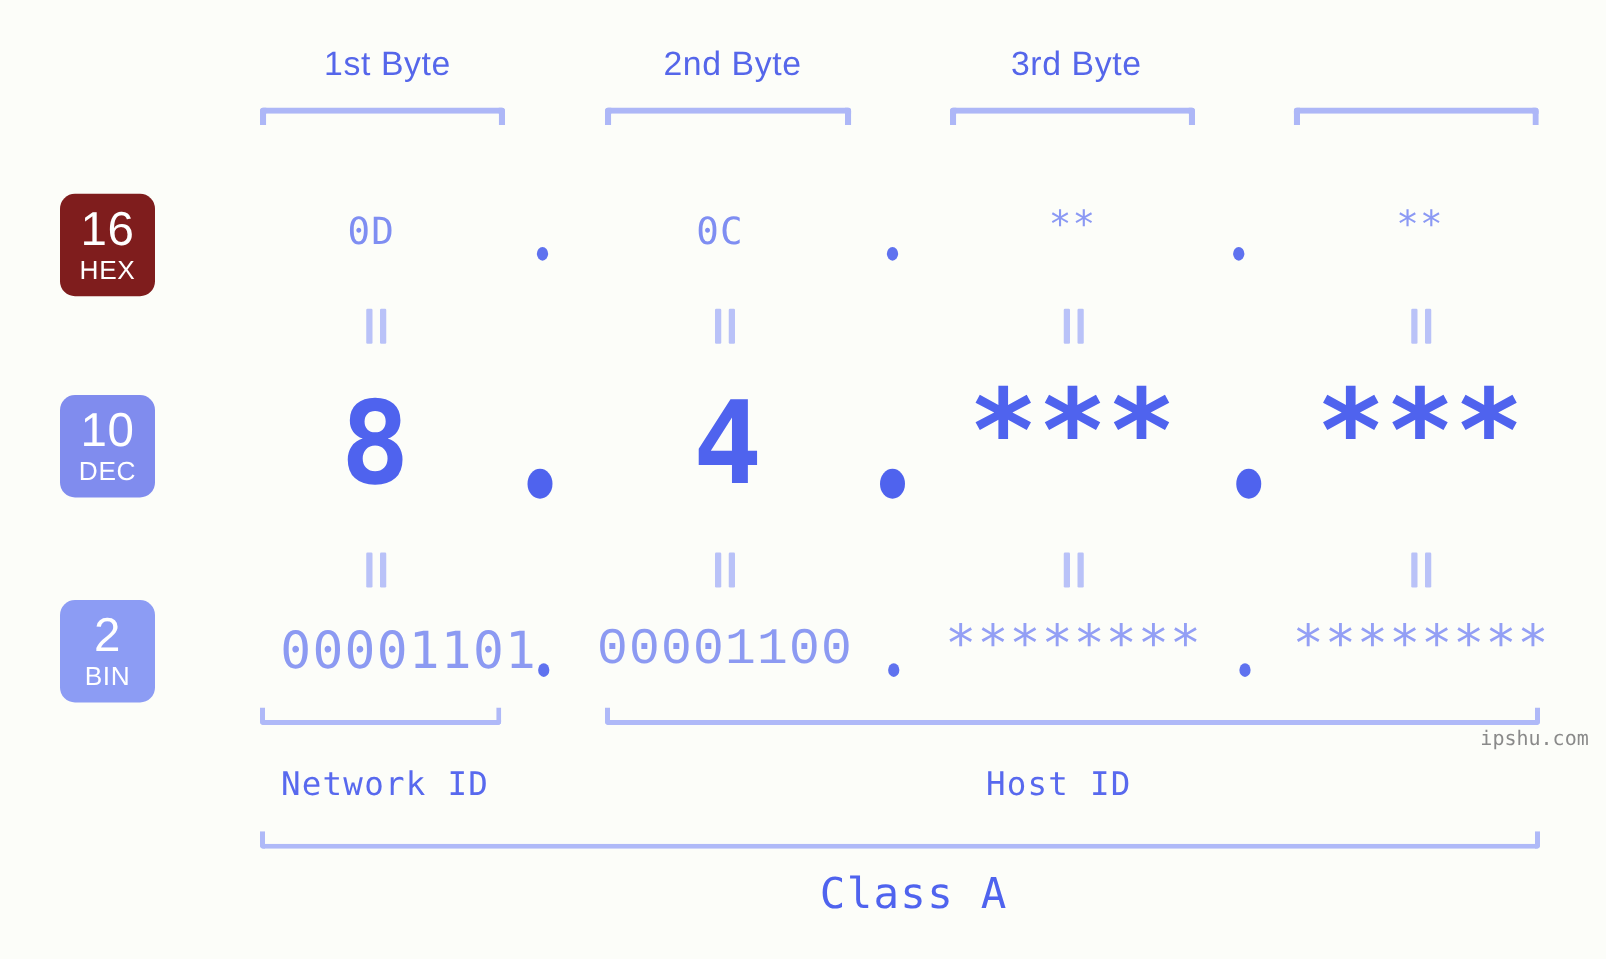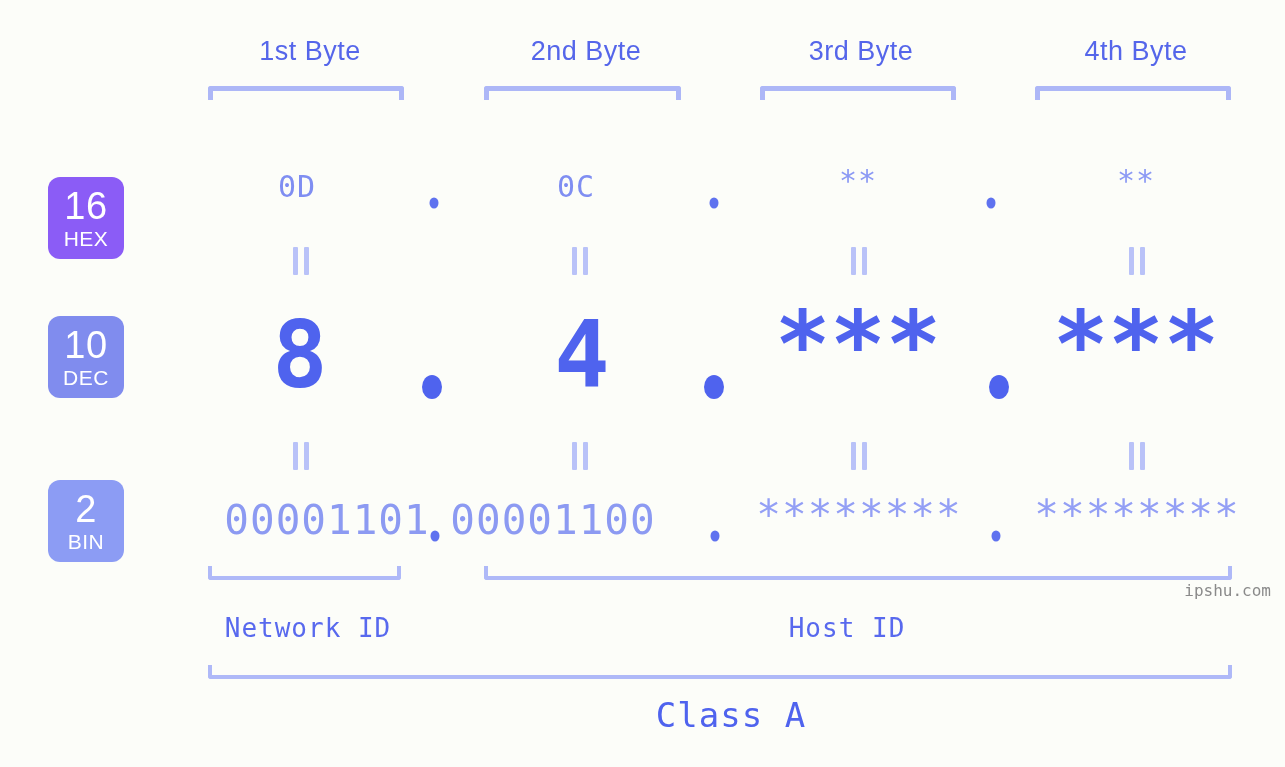--- a/index.html
+++ b/index.html
@@ -165,28 +165,27 @@
   }
 </style>
 </head>
 <body>
 
 <div id="stage">
 
   <div class="abs byte-label" style="left:190px; top:36px; width:240px;">1st Byte</div>
   <div class="abs byte-label" style="left:466px; top:36px; width:240px;">2nd Byte</div>
   <div class="abs byte-label" style="left:741px; top:36px; width:240px;">3rd Byte</div>
-  <div class="abs byte-label" style="left:1016px; top:36px; width:240px;">4th Byte</div>
 
   <div class="abs bracket-down" style="left:208px; top:86px; width:196px;"></div>
   <div class="abs bracket-down" style="left:484px; top:86px; width:197px;"></div>
   <div class="abs bracket-down" style="left:760px; top:86px; width:196px;"></div>
   <div class="abs bracket-down" style="left:1035px; top:86px; width:196px;"></div>
 
-  <div class="abs badge" style="left:48px; top:155px; background:#8b5cf6;margin-top:22px;">
+  <div class="abs badge" style="left:48px; top:155px; background:#7f1d1d;">
     <span class="num">16</span>
     <span class="nm">HEX</span>
   </div>
 
   <div class="abs badge" style="left:48px; top:316px; background:#808cee;">
     <span class="num">10</span>
     <span class="nm">DEC</span>
   </div>
 
   <div class="abs badge" style="left:48px; top:480px; background:#8c9cf4;">
@@ -239,21 +238,21 @@
     <span></span>
       <span></span>
   </div>
   <div class="eq" style="left:1137px; top:456px;">
     <span></span>
       <span></span>
   </div>
 
   <div class="cell bin-val" style="left:307px; top:520px;margin-left:20px;">00001101</div>
   <div class="dot dot-bin" style="left:435px; top:536px;"></div>
-  <div class="cell bin-val" style="left:553px; top:520px;">00001100</div>
+  <div class="cell bin-val" style="left:580px; top:520px;font-family:Liberation Mono, monospace;">00001100</div>
   <div class="dot dot-bin" style="left:715px; top:536px;"></div>
   <div class="cell bin-val stars" style="left:859px; top:515px;">********</div>
   <div class="dot dot-bin" style="left:996px; top:536px;"></div>
   <div class="cell bin-val stars" style="left:1137px; top:515px;">********</div>
 
   <div class="abs bracket-up" style="left:208px; top:566px; width:193px;"></div>
   <div class="abs bracket-up" style="left:484px; top:566px; width:748px;"></div>
 
   <div class="sec-label" style="left:308px; top:613px;">Network ID</div>
   <div class="sec-label" style="left:847px; top:613px;">Host ID</div>

